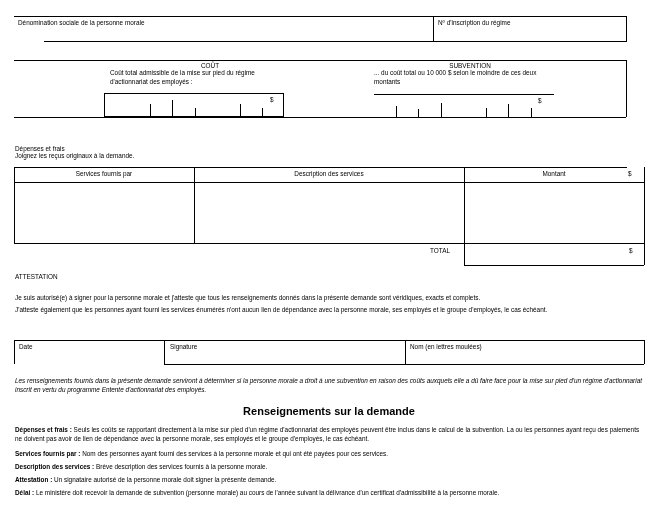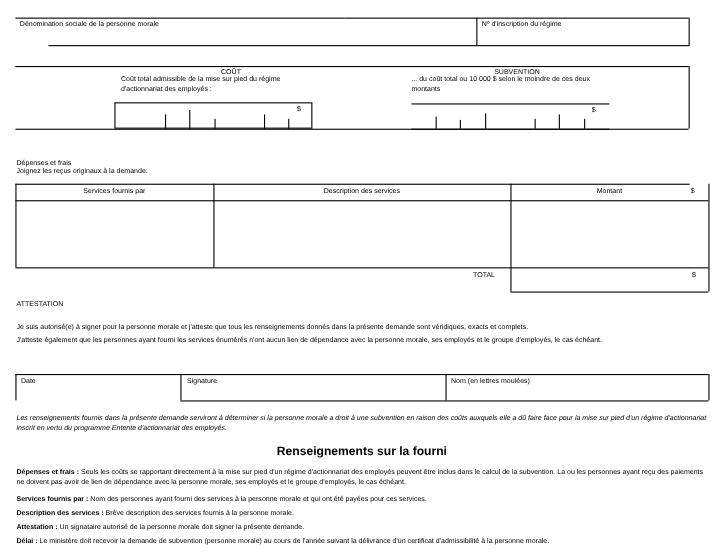--- a/index.html
+++ b/index.html
@@ -94,21 +94,21 @@
 
 <div class="abs t6" style="left:19px;top:343px;">Date</div>
 <div class="abs" style="left:17px;top:351px;width:145px;height:12px;"></div>
 <div class="abs t6" style="left:170px;top:343px;">Signature</div>
 <div class="abs" style="left:167px;top:351px;width:236px;height:12px;"></div>
 <div class="abs t6" style="left:410px;top:343px;">Nom (en lettres moulées)</div>
 <div class="abs" style="left:408px;top:351px;width:234px;height:12px;"></div>
 
 <div class="abs t6w ital" style="left:15px;top:377px;width:630px;">Les renseignements fournis dans la présente demande serviront à déterminer si la personne morale a droit à une subvention en raison des coûts auxquels elle a dû faire face pour la mise sur pied d'un régime d'actionnariat inscrit en vertu du programme Entente d'actionnariat des employés.</div>
 
-<div class="abs title center" style="left:0;top:405px;width:658px;">Renseignements sur la fourni</div>
+<div class="abs title center" style="left:0;top:405px;width:658px;">Renseignements sur la demande</div>
 
 <div class="abs t6w" style="left:15px;top:426px;width:630px;">
   <b>Dépenses et frais :</b><span> Seuls les coûts se rapportant directement à la mise sur pied d'un régime d'actionnariat des employés peuvent être inclus dans le calcul de la subvention. La ou les personnes ayant reçu des paiements ne doivent pas avoir de lien de dépendance avec la personne morale, ses employés et le groupe d'employés, le cas échéant.</span>
 </div>
 <div class="abs t6w" style="left:15px;top:450px;width:630px;">
   <b>Services fournis par :</b><span> Nom des personnes ayant fourni des services à la personne morale et qui ont été payées pour ces services.</span>
 </div>
 <div class="abs t6w" style="left:15px;top:463px;width:630px;">
   <b>Description des services :</b><span> Brève description des services fournis à la personne morale.</span>
 </div>

